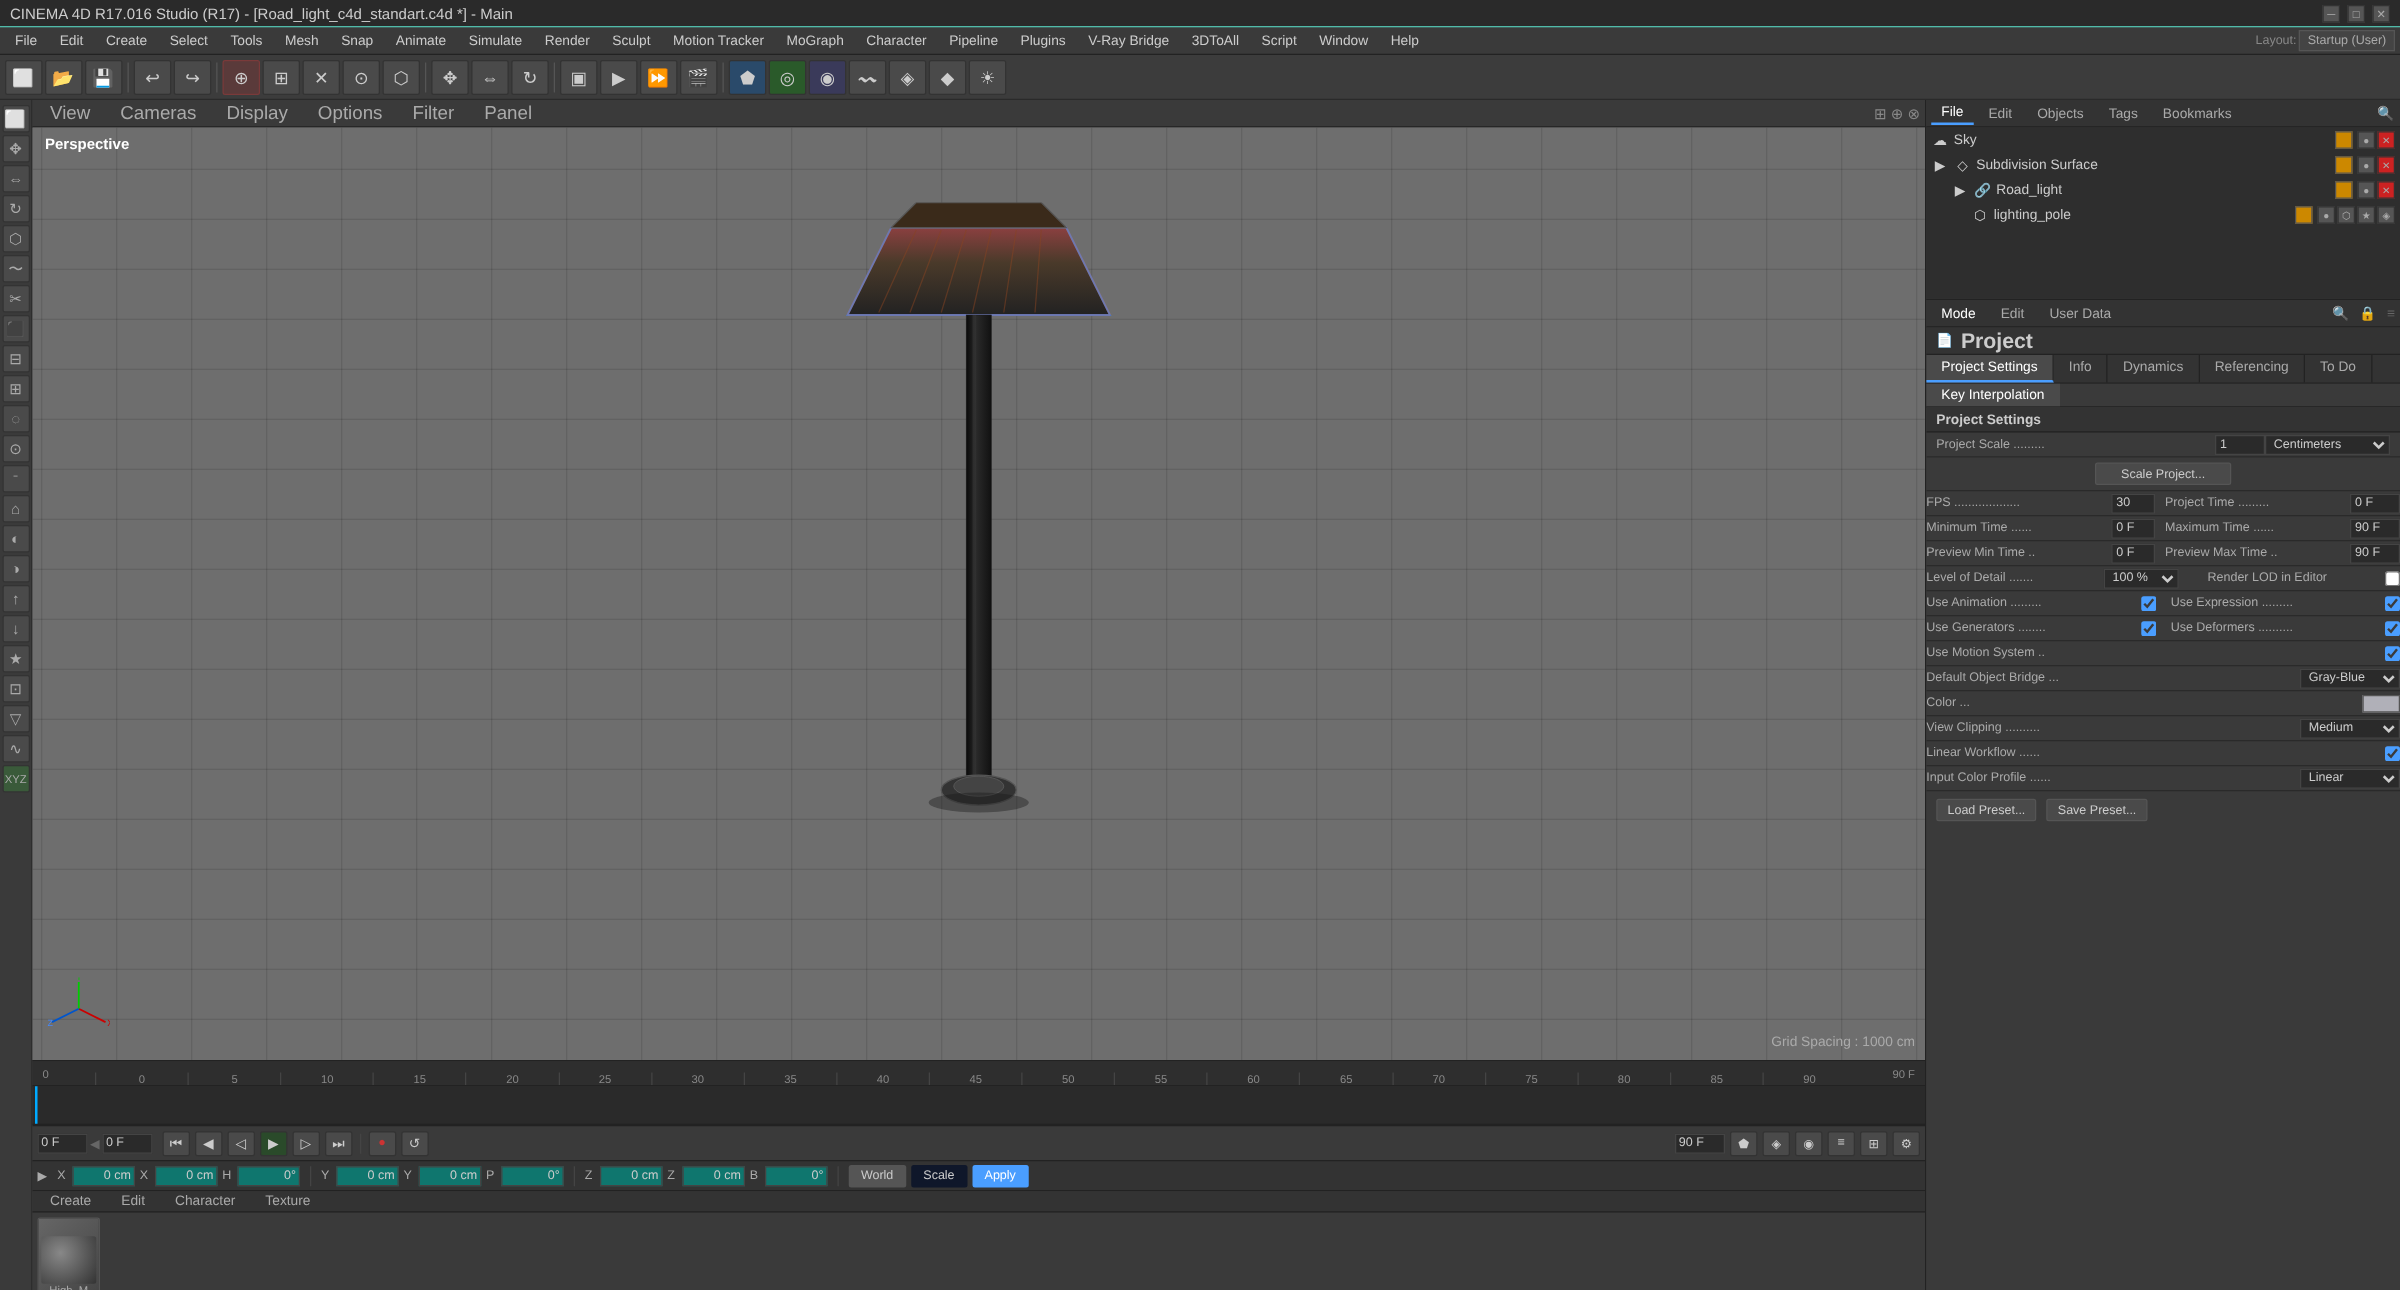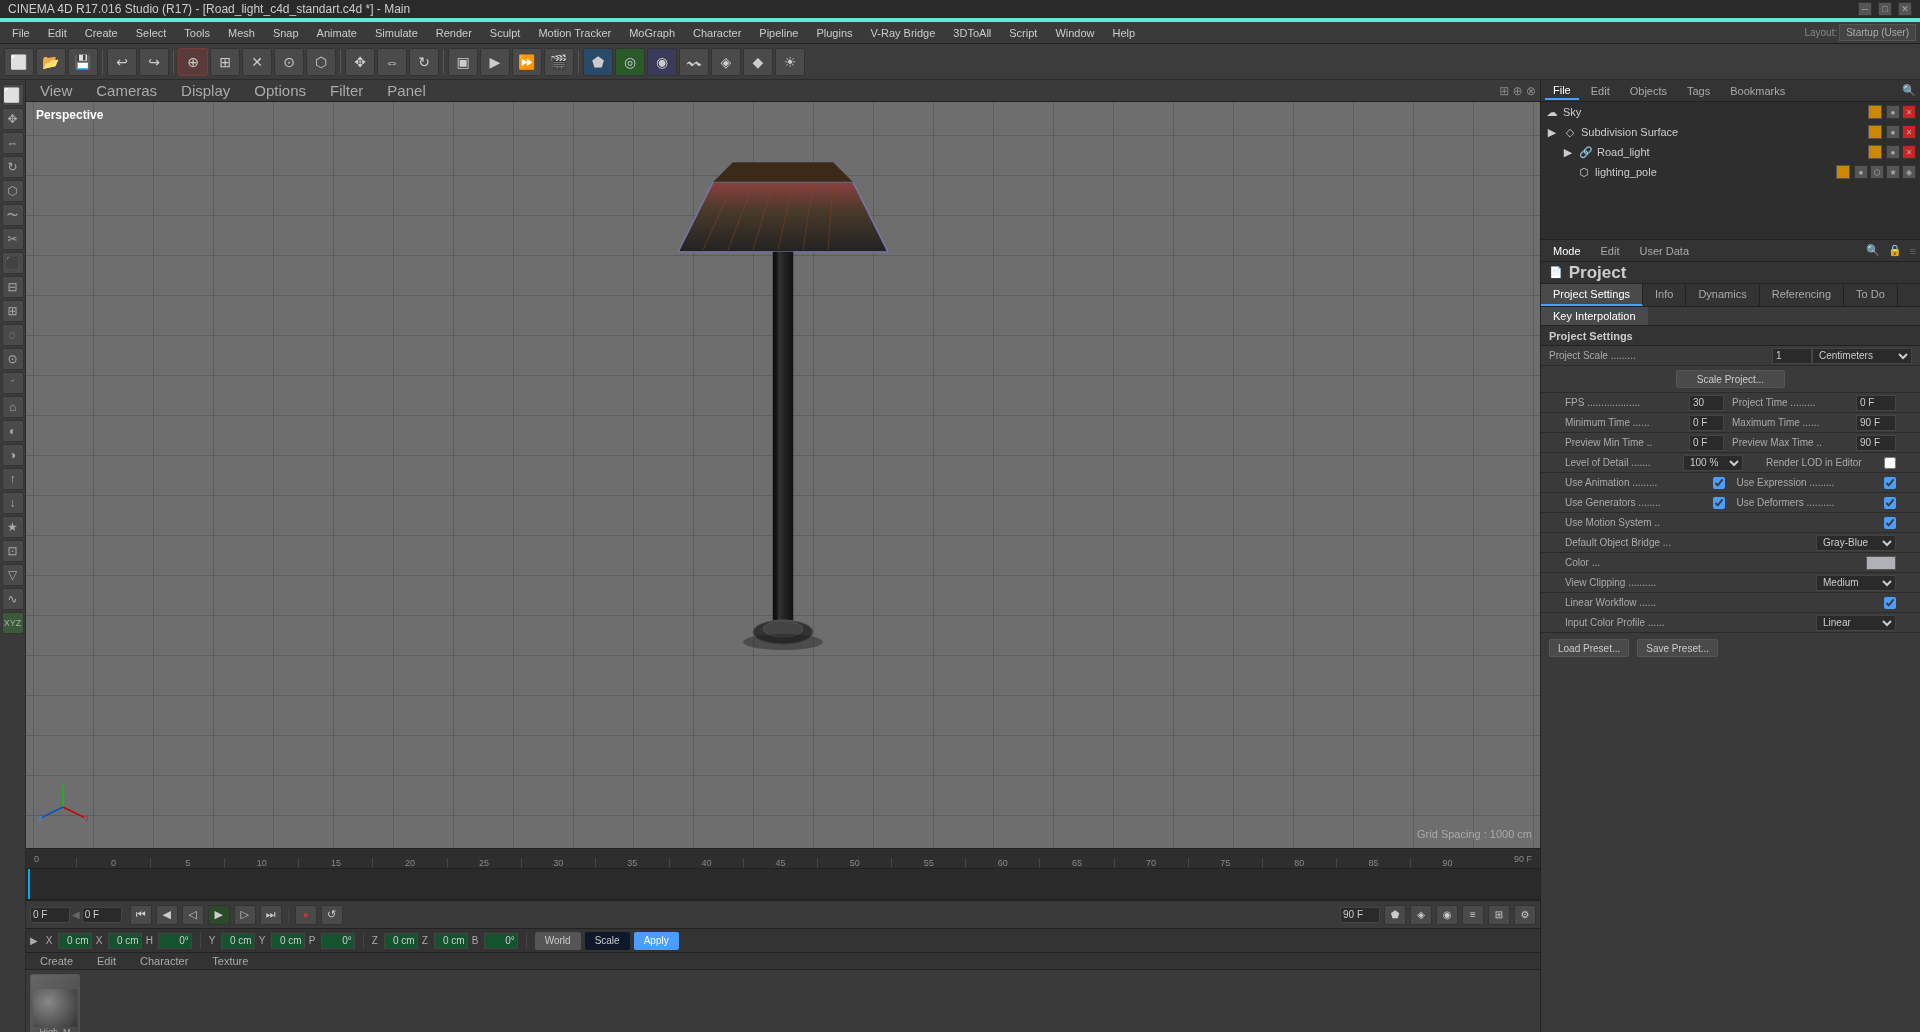--- a/index.html
+++ b/index.html
@@ -16,21 +16,21 @@
 
     
     #title-bar {
       width: 100%;
       height: 22px;
       background: #2a2a2a;
       display: flex;
       align-items: center;
       justify-content: space-between;
       padding: 0 8px;
-      border-bottom: 4px solid #5eead4;
+      border-bottom: 1px solid #5eead4;
     }
     #title-bar .title { font-size: 12px; color: #cccccc; }
     #title-bar .win-controls { display: flex; gap: 6px; }
     #title-bar .win-btn {
       width: 14px; height: 14px;
       background: #555;
       border: 1px solid #333;
       cursor: pointer;
       display: flex; align-items: center; justify-content: center;
       font-size: 9px; color: #aaa;
@@ -457,21 +457,21 @@
       font-size: 10px;
       cursor: pointer;
       border-radius: 2px;
     }
 
     
     .props-row-2col {
       display: flex;
       align-items: center;
       min-height: 20px;
-      padding: 0 24px;
+      padding: 0 0;
       border-bottom: 1px solid #2a2a2a;
       gap: 4px;
     }
     .col-label { font-size: 10px; color: #aaa; flex: 1; }
 
     
     .scale-project-row {
       display: flex;
       justify-content: center;
       padding: 4px 0;
@@ -512,23 +512,23 @@
       display: flex;
       align-items: center;
       gap: 2px;
     }
     .coord-label {
       color: #aaa;
       font-size: 10px;
       width: 10px;
     }
     .coord-input {
-      width: 34px;
+      width: 50px;
       height: 16px;
-      background: #14532d;
+      background: #0f766e;
       border: 1px solid #444;
       color: #ccc;
       font-size: 10px;
       padding: 0 2px;
       text-align: right;
     }
     .coord-sep { width: 1px; height: 16px; background: #444; margin: 0 4px; }
     .coord-btn {
       height: 18px;
       padding: 0 10px;

